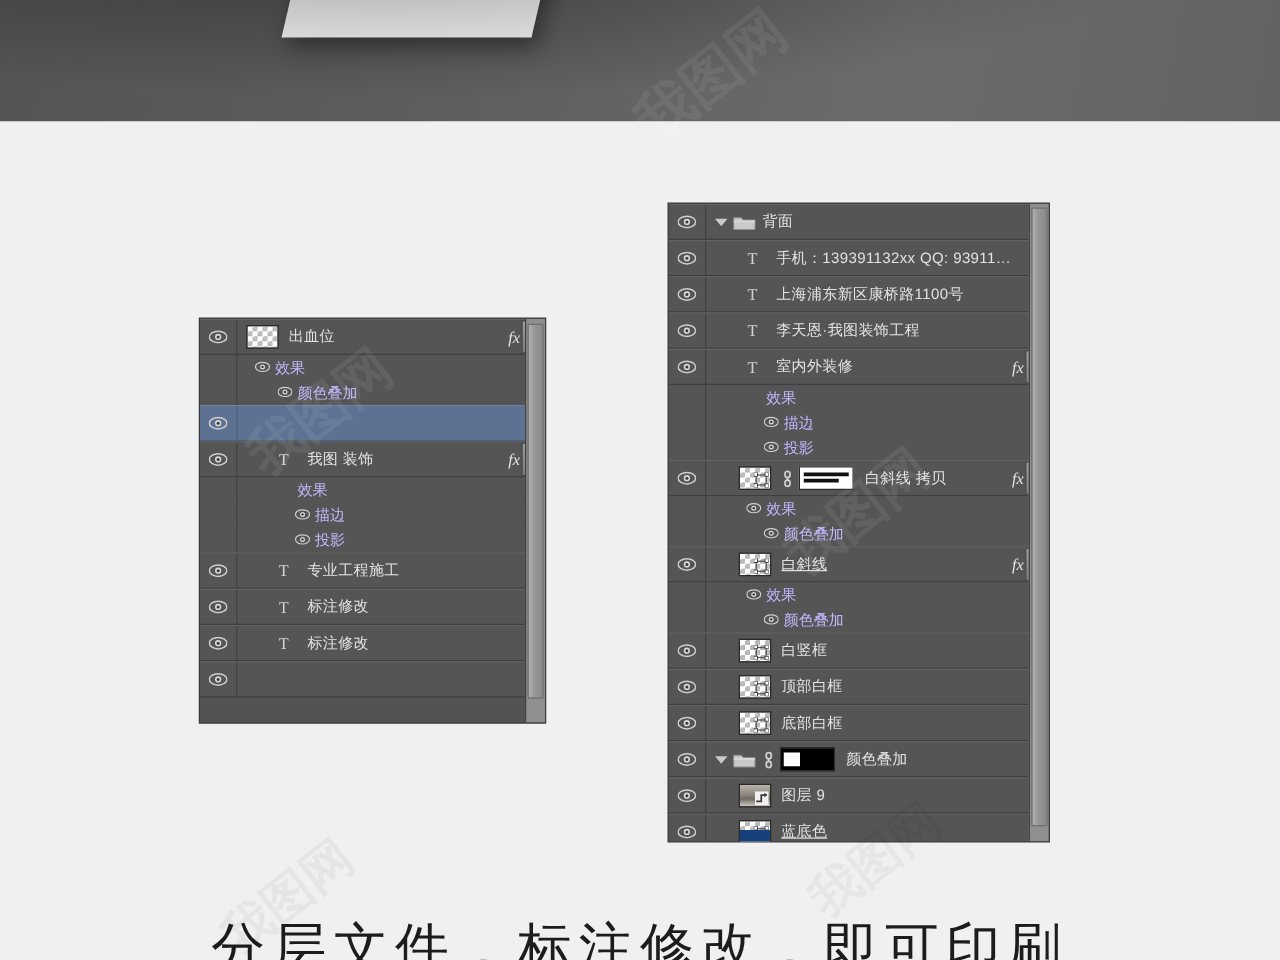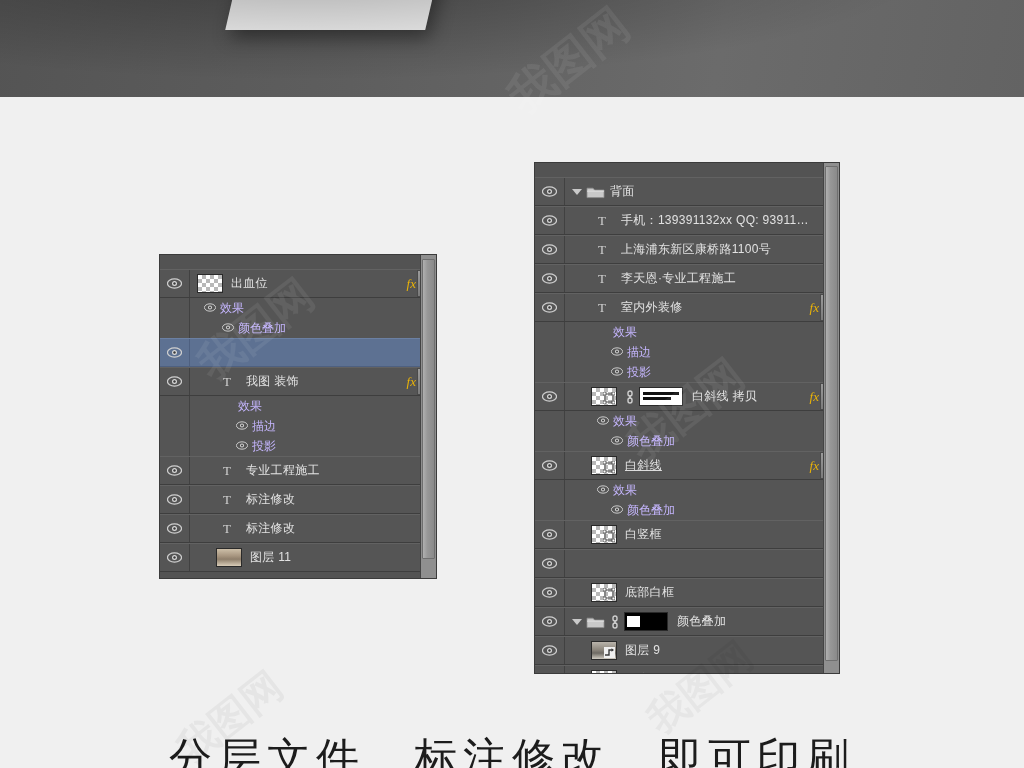--- a/index.html
+++ b/index.html
@@ -119,21 +119,21 @@
   .maskthumb.blackwhite::before{
     content:"";position:absolute;left:5%;top:16%;width:30%;height:66%;background:#fff;
   }
   .lname{
     white-space:nowrap;overflow:hidden;text-overflow:clip;
     color:#e2e2e2;font-size:12px;letter-spacing:.3px;
   }
   .fx{
     position:absolute;right:20px;top:50%;transform:translateY(-50%);
     font-family:"Liberation Serif","DejaVu Serif",serif;
-    font-style:italic;font-size:13px;color:#eab308;
+    font-style:italic;font-size:13px;color:#e5e5e5;
   }
   .fxarrow{
     position:absolute;right:6px;top:0;bottom:0;width:13px;
     background:linear-gradient(#9a9a9a,#7b7b7b);
     border:1px solid #4a4a4a;box-sizing:border-box;
     display:flex;align-items:center;justify-content:center;
   }
   .fxarrow i{
     width:0;height:0;border-left:4px solid transparent;border-right:4px solid transparent;
     border-bottom:5px solid #2e2e2e;display:block;
@@ -157,21 +157,21 @@
     background:linear-gradient(90deg,#b0b0b0,#989898 40%,#8a8a8a);
     border:1px solid #6f6f6f;border-radius:1px;box-sizing:border-box;
   }
 
   
   #panel-left{left:160px;top:255px;width:276px;height:323px;
     box-shadow:0 0 0 1px #3b3b3b;}
   #panel-right{left:535px;top:163px;width:304px;height:510px;
     box-shadow:0 0 0 1px #3b3b3b;}
 
-  .clipbox{position:absolute;left:0;top:0;right:0;bottom:0;overflow:hidden;margin-top:14px;}
+  .clipbox{position:absolute;left:0;top:0;right:0;bottom:0;overflow:hidden;}
 
   
   #caption{
     position:absolute;left:0;top:730px;width:1024px;
     text-align:center;
     font-size:43px;
     letter-spacing:6px;
     color:#1c1c1c;
     font-family:"DejaVu Sans","Liberation Sans",sans-serif;
     white-space:nowrap;
@@ -344,24 +344,20 @@
         <div class="row">
           <div class="eyecol">
             <span class="eye">
               <svg width="15" height="11" viewBox="0 0 15 11">
                 <ellipse cx="7.5" cy="5.5" rx="7" ry="4.6" fill="none" stroke="#cfcfcf" stroke-width="1.2"></ellipse>
                 <circle cx="7.5" cy="5.5" r="2.5" fill="#d8d8d8"></circle>
                 <circle cx="7.5" cy="5.5" r="1.2" fill="#3a3a3a"></circle>
               </svg>
             </span>
           </div>
-          <div class="body" style="padding-left: 26px;">
-            <span class="thumb photo"></span>
-            <span class="lname">图层 11</span>
-          </div>
         </div>
       </div>
   </div>
   <div class="vscroll">
     <div class="vthumb" style="top:4px;height:300px;"></div>
   </div>
 </div>
 
 <div class="ps-panel" id="panel-right">
   <div class="clipbox">
@@ -420,21 +416,21 @@
             <span class="eye">
               <svg width="15" height="11" viewBox="0 0 15 11">
                 <ellipse cx="7.5" cy="5.5" rx="7" ry="4.6" fill="none" stroke="#cfcfcf" stroke-width="1.2"></ellipse>
                 <circle cx="7.5" cy="5.5" r="2.5" fill="#d8d8d8"></circle>
                 <circle cx="7.5" cy="5.5" r="1.2" fill="#3a3a3a"></circle>
               </svg>
             </span>
           </div>
           <div class="body" style="padding-left: 26px;">
             <span class="tletter">T</span>
-            <span class="lname">李天恩·专业工程施工</span>
+            <span class="lname">李天恩·我图装饰工程</span>
           </div>
         </div>
         <div class="row">
           <div class="eyecol">
             <span class="eye">
               <svg width="15" height="11" viewBox="0 0 15 11">
                 <ellipse cx="7.5" cy="5.5" rx="7" ry="4.6" fill="none" stroke="#cfcfcf" stroke-width="1.2"></ellipse>
                 <circle cx="7.5" cy="5.5" r="2.5" fill="#d8d8d8"></circle>
                 <circle cx="7.5" cy="5.5" r="1.2" fill="#3a3a3a"></circle>
               </svg>
@@ -607,20 +603,32 @@
         <div class="row">
           <div class="eyecol">
             <span class="eye">
               <svg width="15" height="11" viewBox="0 0 15 11">
                 <ellipse cx="7.5" cy="5.5" rx="7" ry="4.6" fill="none" stroke="#cfcfcf" stroke-width="1.2"></ellipse>
                 <circle cx="7.5" cy="5.5" r="2.5" fill="#d8d8d8"></circle>
                 <circle cx="7.5" cy="5.5" r="1.2" fill="#3a3a3a"></circle>
               </svg>
             </span>
           </div>
+          <div class="body" style="padding-left: 26px;">
+            <span class="thumb">
+              <svg class="vec" width="12" height="12" viewBox="0 0 12 12">
+                <rect x="2" y="2" width="8" height="8" fill="none" stroke="#555" stroke-width="1"></rect>
+                <rect x="0" y="0" width="3" height="3" fill="#fff" stroke="#444" stroke-width=".8"></rect>
+                <rect x="9" y="0" width="3" height="3" fill="#fff" stroke="#444" stroke-width=".8"></rect>
+                <rect x="0" y="9" width="3" height="3" fill="#fff" stroke="#444" stroke-width=".8"></rect>
+                <rect x="9" y="9" width="3" height="3" fill="#fff" stroke="#444" stroke-width=".8"></rect>
+              </svg>
+            </span>
+            <span class="lname">顶部白框</span>
+          </div>
         </div>
         <div class="row">
           <div class="eyecol">
             <span class="eye">
               <svg width="15" height="11" viewBox="0 0 15 11">
                 <ellipse cx="7.5" cy="5.5" rx="7" ry="4.6" fill="none" stroke="#cfcfcf" stroke-width="1.2"></ellipse>
                 <circle cx="7.5" cy="5.5" r="2.5" fill="#d8d8d8"></circle>
                 <circle cx="7.5" cy="5.5" r="1.2" fill="#3a3a3a"></circle>
               </svg>
             </span>

